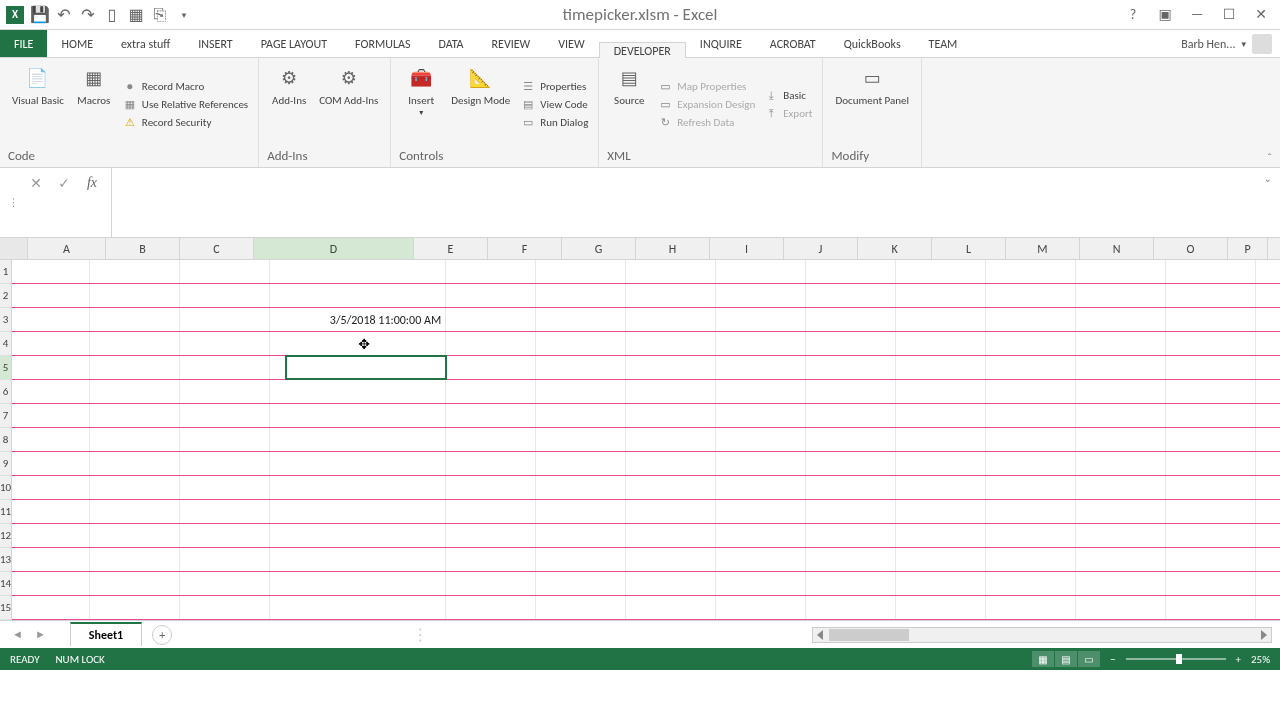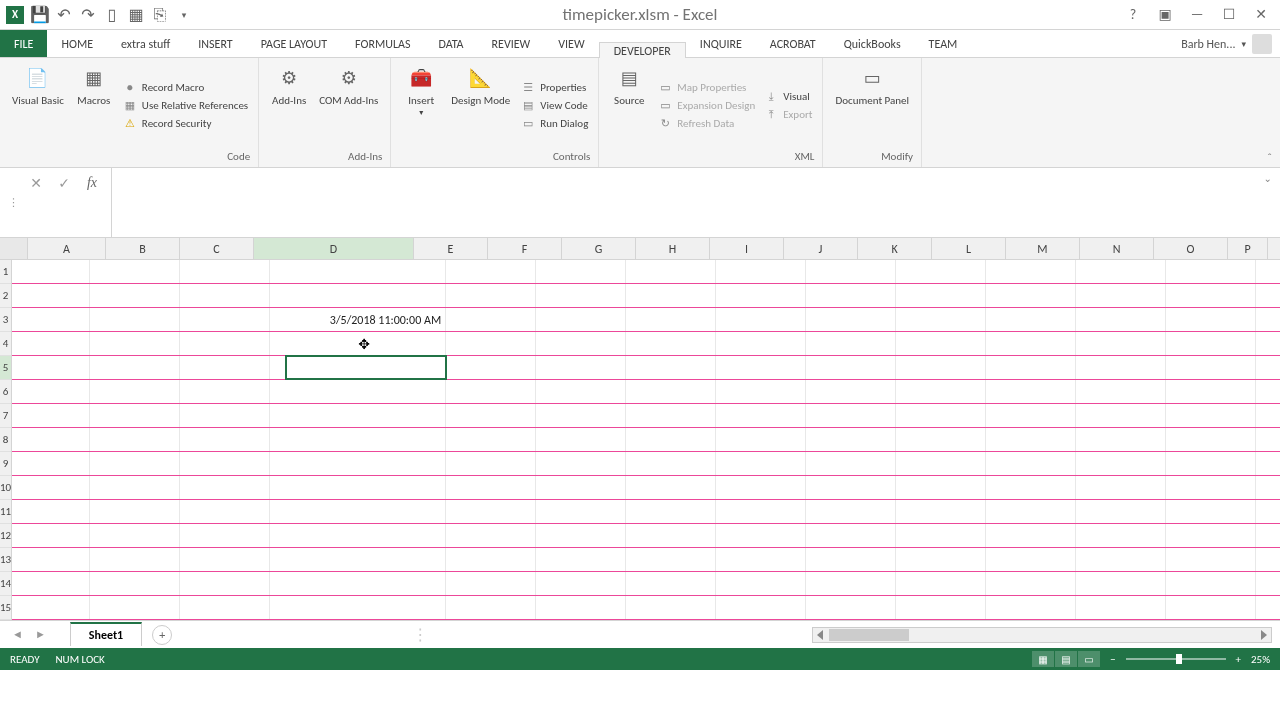--- a/index.html
+++ b/index.html
@@ -20,21 +20,21 @@
 .tab.file { background: #217346; color: #fff; font-weight: 400; }
 .tab.active { background: #f5f5f5; border: 1px solid #d4d4d4; border-bottom: none; margin-bottom: -1px; margin-top: 12px; }
 .user-area { margin-left: auto; display: flex; align-items: center; gap: 6px; padding-right: 8px; font-size: 12px; color: #555; }
 .user-avatar { width: 20px; height: 20px; background: #ddd; border-radius: 2px; }
 
 
 .ribbon { height: 110px; background: #f5f5f5; border-bottom: 1px solid #d4d4d4; display: flex; position: relative; }
 .ribbon-collapse { position: absolute; right: 8px; bottom: 2px; font-size: 12px; color: #888; cursor: pointer; }
 .group { display: flex; flex-direction: column; padding: 4px 8px; border-right: 1px solid #e0e0e0; }
 .group-content { flex: 1; display: flex; gap: 4px; }
-.group-label { text-align: right; font-size: 11px; color: #666; padding-top: 2px; }
+.group-label { text-align: left; font-size: 13px; color: #666; padding-top: 2px; }
 .vbtn { display: flex; flex-direction: column; align-items: center; justify-content: flex-start; padding: 2px 4px; min-width: 44px; cursor: pointer; font-size: 11px; color: #444; text-align: center; }
 .vbtn .icon { width: 28px; height: 28px; display: flex; align-items: center; justify-content: center; margin-bottom: 2px; font-size: 18px; color: #666; }
 .hlist { display: flex; flex-direction: column; gap: 2px; justify-content: center; }
 .hbtn { display: flex; align-items: center; gap: 4px; font-size: 11px; color: #444; padding: 1px 2px; cursor: pointer; }
 .hbtn.disabled { color: #aaa; }
 .hbtn .sm-icon { width: 16px; height: 14px; display: inline-flex; align-items: center; justify-content: center; font-size: 11px; color: #888; }
 
 
 .formula-area { height: 70px; display: flex; border-bottom: 1px solid #d4d4d4; background: #fff; }
 .namebox { width: 178px; border-right: 1px solid #d4d4d4; display: flex; align-items: flex-start; padding: 6px 8px; font-size: 13px; background: #fff; position: relative; }
@@ -222,21 +222,21 @@
             <span>Expansion Design</span>
           </div>
         <div class="hbtn disabled">
             <span class="sm-icon">↻</span>
             <span>Refresh Data</span>
           </div>
       </div>
       <div class="hlist">
         <div class="hbtn">
             <span class="sm-icon">⤓</span>
-            <span>Visual</span>
+            <span>Basic</span>
           </div>
         <div class="hbtn disabled">
             <span class="sm-icon">⤒</span>
             <span>Export</span>
           </div>
       </div>
     </div>
     <div class="group-label">XML</div>
   </div>
 

